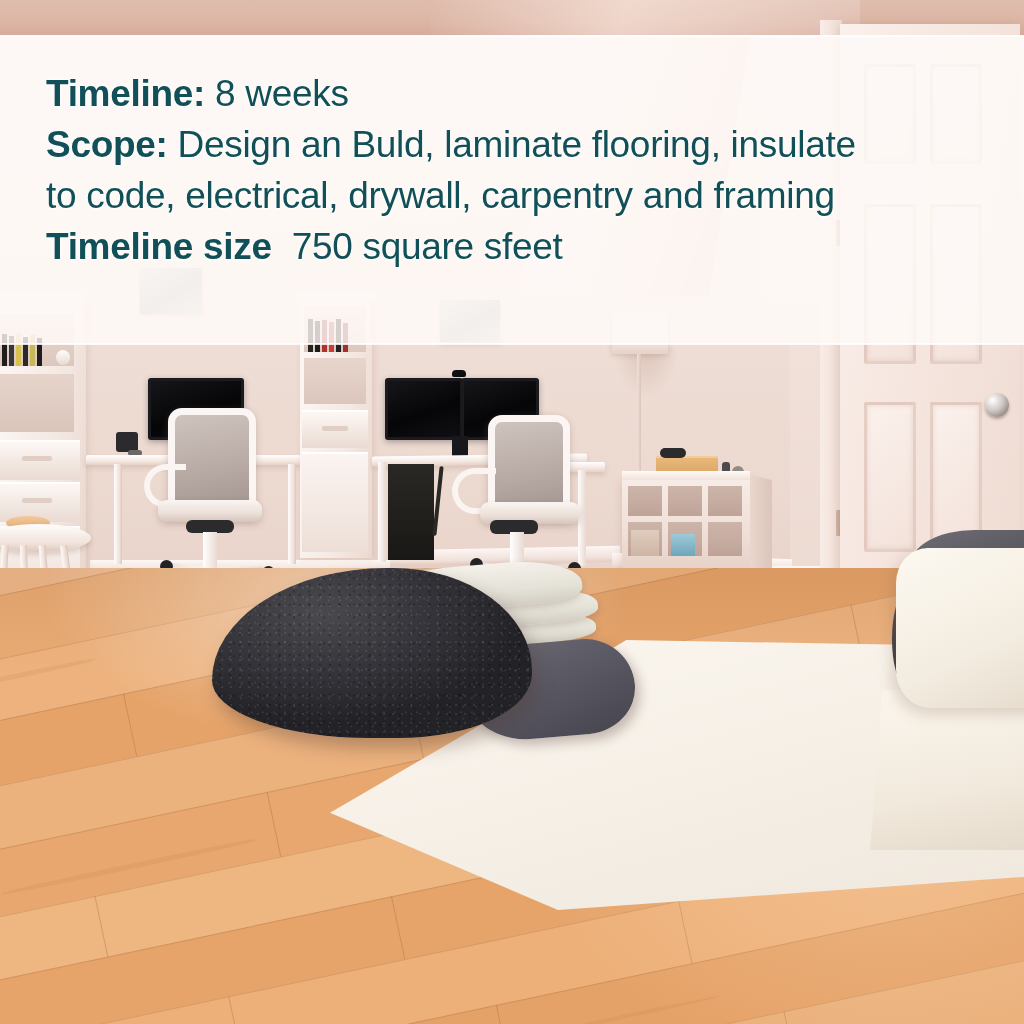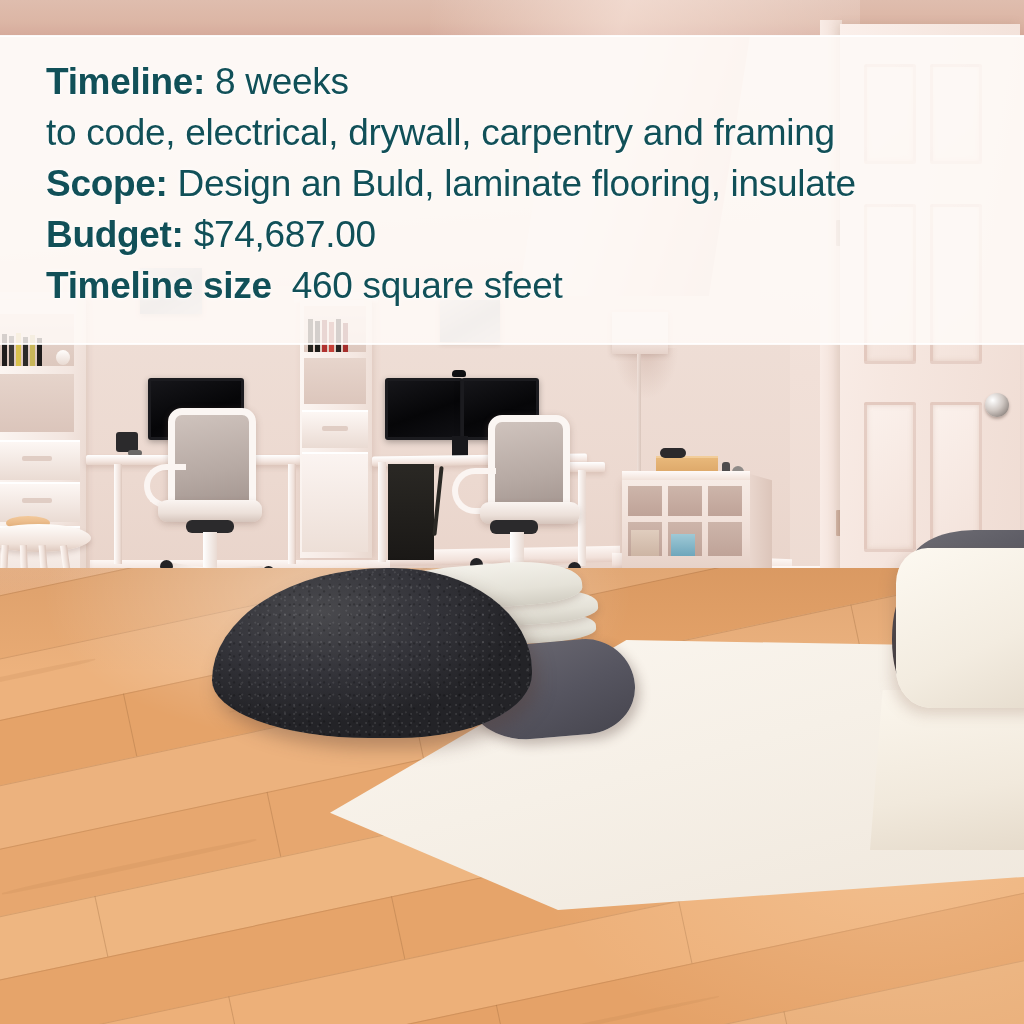--- a/index.html
+++ b/index.html
@@ -325,21 +325,21 @@
   .wash-top-line{
     position:absolute;left:0;top:35px;width:1024px;height:2px;
     background:rgba(255,255,255,.92);
   }
   .wash-bot-line{
     position:absolute;left:0;top:343px;width:1024px;height:2px;
     background:rgba(255,255,255,.85);
   }
 
   .copy{
-    position:absolute;left:46px;top:56px;width:930px;
+    position:absolute;left:46px;top:68px;width:930px;
     color:#115058;
     font-size:37px;
     line-height:51px;
     letter-spacing:-0.3px;
     text-shadow:0 1px 0 rgba(255,255,255,.9),0 0 6px rgba(255,255,255,.75);
   }
   .copy .ln{white-space:pre-wrap;}
   .copy b{font-weight:700;}
   .copy .rest{font-weight:400;}
 </style>
@@ -573,19 +573,18 @@
     </div>
 
   </div>
 
   <div class="wash"></div>
   <div class="wash-top-line"></div>
   <div class="wash-bot-line"></div>
 
   <div class="copy">
     <div class="ln"><b>Timeline:</b><span class="rest"> 8 weeks</span></div>
+    <div class="ln"><b>Scope:</b><span class="rest"> Design an Buld, laminate flooring, insulate</span></div>
     <div class="ln"><span class="rest">to code, electrical, drywall, carpentry and framing</span></div>
-    <div class="ln"><b>Scope:</b><span class="rest"> Design an Buld, laminate flooring, insulate</span></div>
-    <div class="ln"><b>Budget:</b><span class="rest"> $74,687.00</span></div>
-    <div class="ln"><b>Timeline size</b><span class="rest">  460 square sfeet</span></div>
+    <div class="ln"><b>Timeline size</b><span class="rest">  750 square sfeet</span></div>
   </div>
 
 </div>
 
 </body></html>

